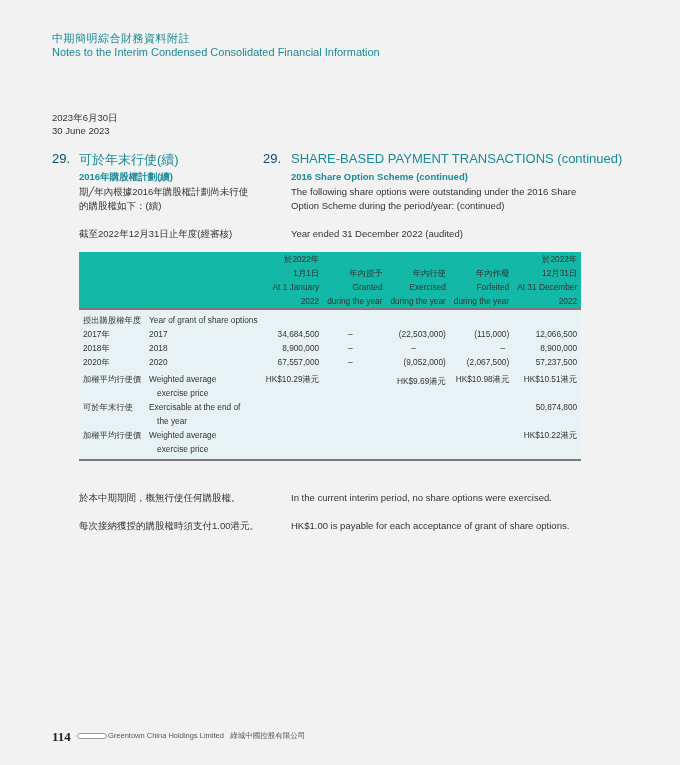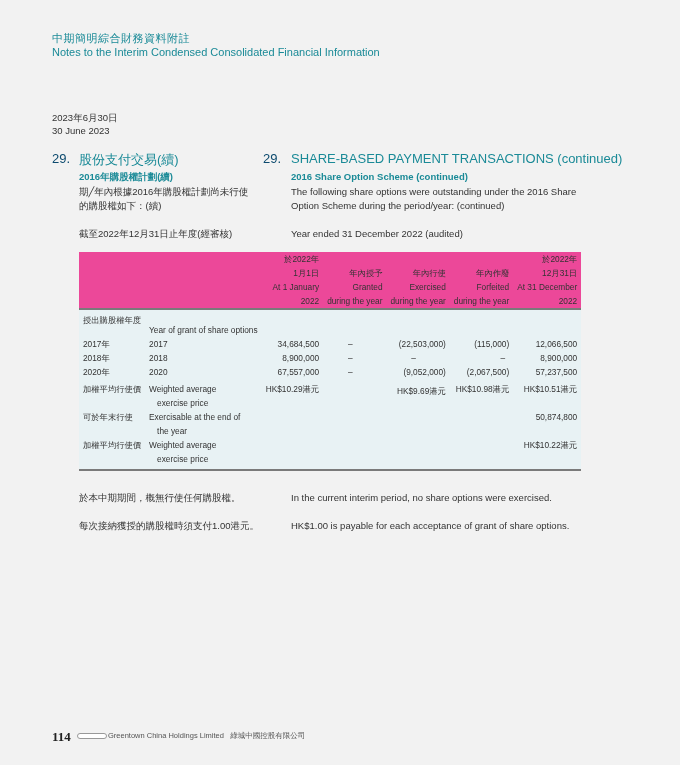--- a/index.html
+++ b/index.html
@@ -13,21 +13,21 @@
   .hdr-en { left: 52px; top: 46px; font-size: 11px; color: #1a8a97; }
   .date-zh { left: 52px; top: 112px; font-size: 9.5px; color: #333; }
   .date-en { left: 52px; top: 125px; font-size: 9.5px; color: #333; }
   .sec-num { font-size: 13px; color: #0c4a6e; }
   .sec-title { font-size: 13px; color: #1a8a97; }
   .sub-title { font-size: 9.5px; font-weight: bold; color: #1a8a97; }
   .body-text { font-size: 9.5px; color: #333; line-height: 14px; }
   .tbl-wrap { left: 79px; top: 252px; width: 502px; }
   table { border-collapse: collapse; width: 502px; font-size: 8.3px; color: #333; }
   td { padding: 0 4px; height: 14px; line-height: 14px; vertical-align: top; white-space: nowrap; }
-  thead td { background: #ec4899; text-align: right; }
+  thead td { background: #14b8a6; text-align: right; }
   tbody td { background: #e8f2f4; }
   .num { text-align: right; }
   .zh-col { width: 78px; }
   .en-col { width: 120px; }
   .thick-bottom td { border-bottom: 2px solid #7a7a7a; }
   .thin-top td.numcell { border-top: 1px solid #7a7a7a; }
   .indent { padding-left: 8px; display: inline-block; }
   .foot-num { left: 52px; top: 729px; font-family: "Liberation Serif", serif; font-size: 13px; font-weight: bold; color: #222; }
   .foot-bar { left: 77px; top: 733px; width: 28px; height: 4px; border: 1px solid #999; border-radius: 3px; background: #fff; }
   .foot-text { left: 108px; top: 731px; font-size: 7.5px; color: #555; }
@@ -35,21 +35,21 @@
 </head>
 <body>
 
 <div class="abs hdr-zh">中期簡明綜合財務資料附註</div>
 <div class="abs hdr-en">Notes to the Interim Condensed Consolidated Financial Information</div>
 
 <div class="abs date-zh">2023年6月30日</div>
 <div class="abs date-en">30 June 2023</div>
 
 <div class="abs sec-num" style="left:52px; top:151px;">29.</div>
-<div class="abs sec-title" style="left:79px; top:151px;">股份支付交易(續)</div>
+<div class="abs sec-title" style="left:79px; top:151px;">可於年末行使(續)</div>
 <div class="abs sub-title" style="left:79px; top:171px;">2016年購股權計劃(續)</div>
 <div class="abs body-text" style="left:79px; top:185px;">期╱年內根據2016年購股權計劃尚未行使</div>
 <div class="abs body-text" style="left:79px; top:199px;">的購股權如下：(續)</div>
 <div class="abs body-text" style="left:79px; top:227px;">截至2022年12月31日止年度(經審核)</div>
 
 <div class="abs sec-num" style="left:263px; top:151px;">29.</div>
 <div class="abs sec-title" style="left:291px; top:151px;">SHARE-BASED PAYMENT TRANSACTIONS (continued)</div>
 <div class="abs sub-title" style="left:291px; top:171px;">2016 Share Option Scheme (continued)</div>
 <div class="abs body-text" style="left:291px; top:185px;">The following share options were outstanding under the 2016 Share</div>
 <div class="abs body-text" style="left:291px; top:199px;">Option Scheme during the period/year: (continued)</div>
@@ -89,21 +89,21 @@
           <div>於2022年</div>
           <div>12月31日</div>
           <div>At 31 December</div>
           <div>2022</div>
         </td>
       </tr>
     </thead>
     <tbody>
       <tr>
         <td style="padding-top:3px;">授出購股權年度</td>
-        <td style="padding-top:13px;">Year of grant of share options</td>
+        <td style="padding-top:3px;">Year of grant of share options</td>
         <td></td>
           <td></td>
           <td></td>
           <td></td>
           <td></td>
       </tr>
       <tr>
         <td>2017年</td>
         <td>2017</td>
         <td class="num">34,684,500</td>

